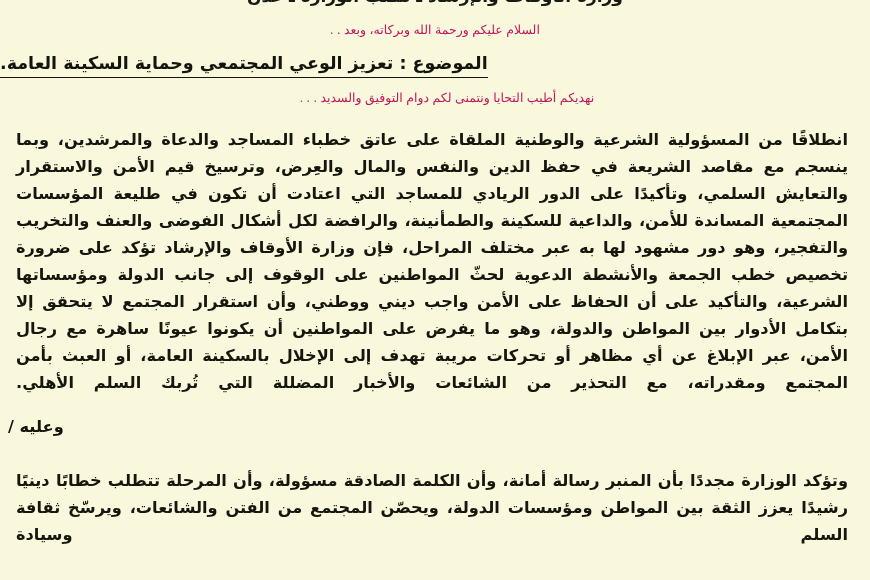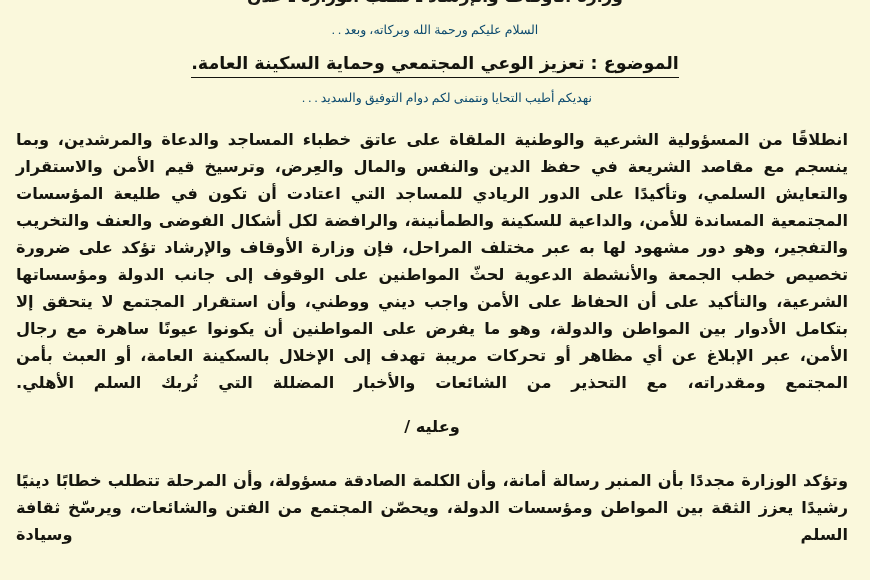--- a/index.html
+++ b/index.html
@@ -37,23 +37,23 @@
     font-weight: bold;
     color: #1a1a15;
     letter-spacing: 0.5px;
     white-space: nowrap;
     direction: rtl;
   }
 
   
   .script-line {
     text-align: center;
-    font-family: Liberation Serif, serif;
+    font-family: Liberation Sans, sans-serif;
     font-size: 12.5px;
-    color: #0c4a6e;
+    color: #be185d;
     white-space: nowrap;
     direction: rtl;
   }
   .salutation {
     position: absolute;
     top: 22px;
     left: 0;
     right: 0;
   }
   .greet-line {
@@ -63,21 +63,21 @@
     right: 0;
     margin-left: 24px;
   }
 
   
   .subject-wrap {
     position: absolute;
     top: 52px;
     left: 0;
     right: 0;
-    text-align: center;
+    text-align: left;
   }
   .subject {
     display: inline-block;
     font-size: 17.5px;
     font-weight: bold;
     color: #14140e;
     border-bottom: 1.6px solid #14140e;
     padding-bottom: 1px;
     line-height: 1.35;
     white-space: nowrap;
@@ -109,21 +109,21 @@
 
   .spacer-sm { height: 9px; }
   .spacer-md { height: 10px; }
 
   
   .marker-line {
     font-size: 16.2px;
     font-weight: bold;
     color: #16160f;
     line-height: 27px;
-    text-align: center;
+    text-align: left;
     margin: 0;
     direction: rtl;
   }
 
   .bottom-fade {
     position: absolute;
     bottom: 0;
     left: 0;
     right: 0;
     height: 6px;

